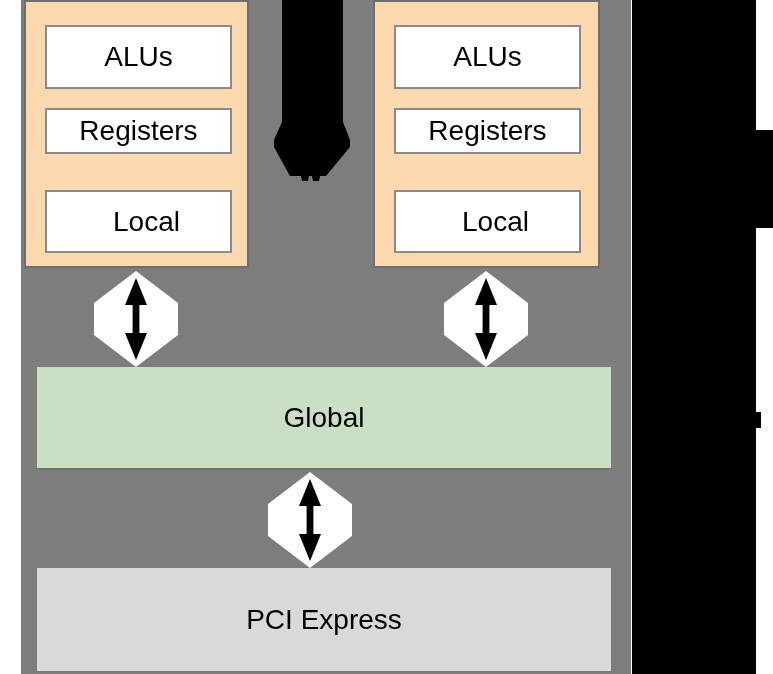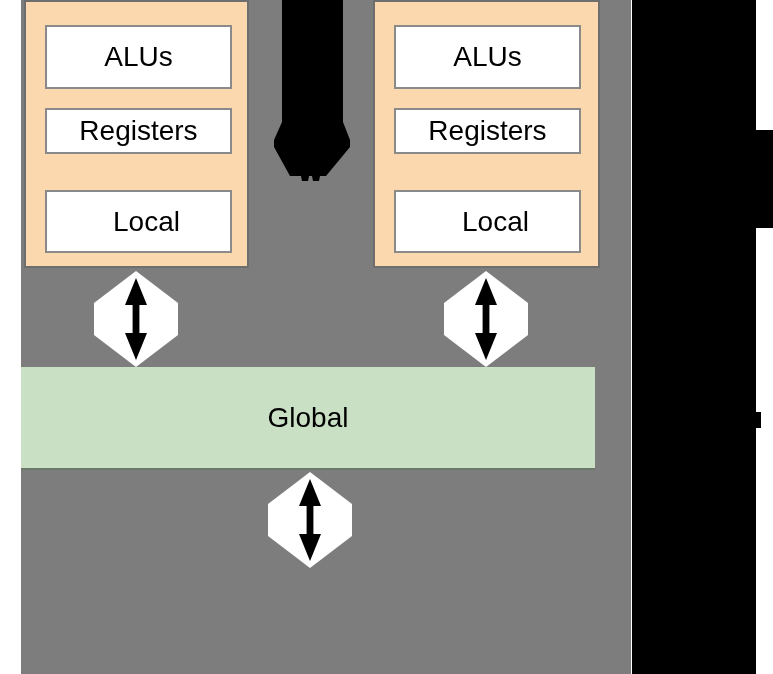--- a/index.html
+++ b/index.html
@@ -33,21 +33,21 @@
     position:absolute;left:19px;width:187px;height:64px;
     background:#ffffff;border:2px solid var(--box-border);
     box-sizing:border-box;
     display:flex;align-items:center;justify-content:center;
     font-size:28px;color:var(--ink);
   }
   .mem-box.b0{top:23px;}
   .mem-box.b1{top:106px;height:46px;}
   .mem-box.b2{top:188px;height:63px;padding-left:16px;}
   .bar{
-    left:0;width:574px;height:103px;
+    left:16px;width:574px;height:103px;
     display:flex;align-items:center;justify-content:center;
     font-size:28px;color:var(--ink);
   }
   .bar.global{top:367px;background:var(--global-green);border-bottom:2px solid #6d786d;}
   .bar.pci{top:568px;background:var(--pci-gray);}
   .hex-connector{width:84px;height:96px;}
   .hex1{left:73px;top:271px;}
   .hex2{left:423px;top:271px;}
   .hex3{left:247px;top:472px;}
   .blob-center{left:250px;top:0;width:82px;height:185px;}
@@ -108,18 +108,21 @@
     <span>Global</span>
   </div>
 
   <svg class="abs hex-connector hex3" viewBox="0 0 84 96" aria-hidden="true">
     <polygon points="42,0 84,32 84,64 42,96 0,64 0,32" fill="#ffffff"></polygon>
     <rect x="38.6" y="28" width="6.8" height="40" fill="#000"></rect>
     <polygon points="42,7 53,34 31,34" fill="#000"></polygon>
     <polygon points="42,89 53,62 31,62" fill="#000"></polygon>
   </svg>
 
+  <div class="abs bar pci">
+    <span>PCI Express</span>
+  </div>
 
   <div class="abs black-col"></div>
   <div class="abs black-band"></div>
   <div class="abs black-nub"></div>
 
 </div>
 
 </body></html>

